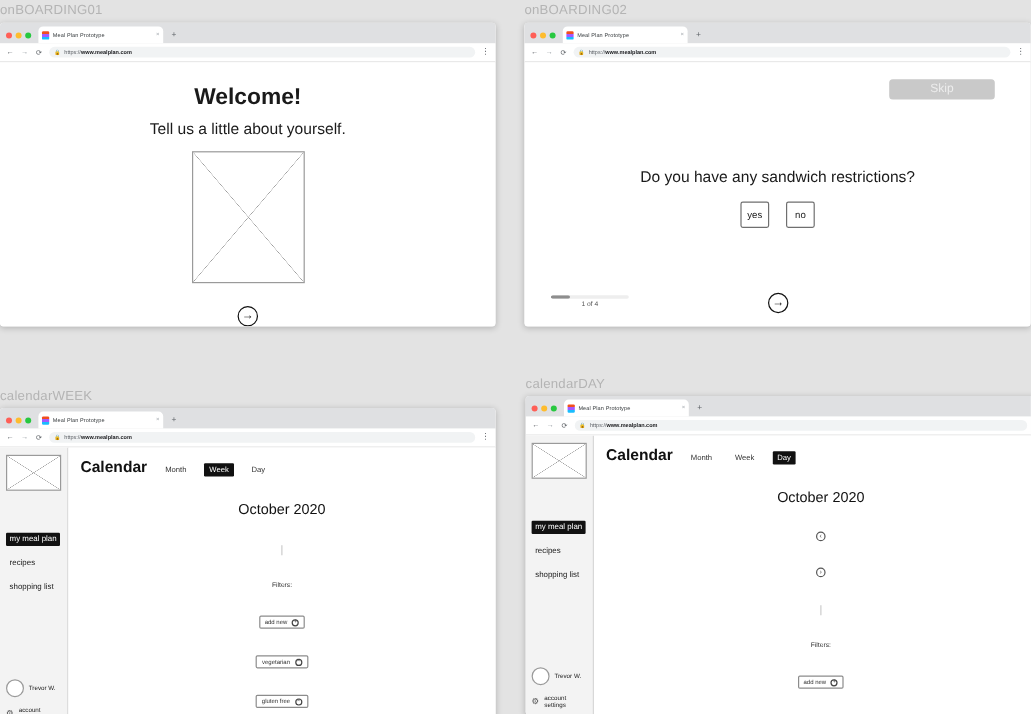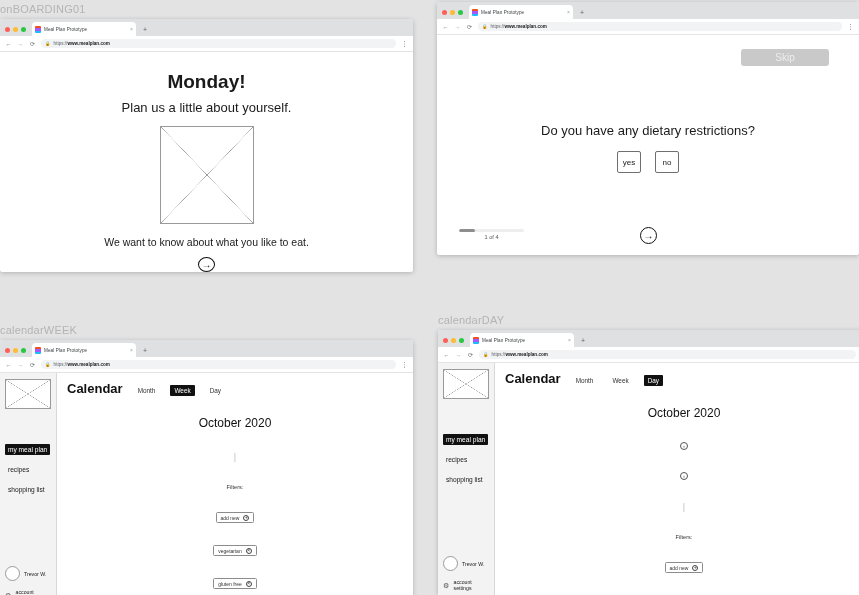--- a/index.html
+++ b/index.html
@@ -285,32 +285,32 @@
       <span class="nav-ico">→</span>
       <span class="nav-ico active">⟳</span>
       <div class="omnibox">
         <span class="lock">🔒</span>
         <span class="url"><span>https://</span><b>www.mealplan.com</b></span>
       </div>
       <span class="kebab">⋮</span>
     </div>
 
     <div class="viewport ob" style="height:220px;">
-      <div class="ob-h1">Monday!</div>
-      <div class="ob-h2">Plan us a little about yourself.</div>
+      <div class="ob-h1">Welcome!</div>
+      <div class="ob-h2">Tell us a little about yourself.</div>
       <div class="ph-box" style="width:94px; height:113px; margin-top:11px;"></div>
       <div class="ob-body" style="margin-top:11px;">
-        <div>We want to know about what you like to eat.</div>
       </div>
       <div class="arrow-btn" style="margin-top:8px;">→</div>
     </div>
   </div>
 </div>
 
 <div class="artboard" style="left:437px; top:2px; width:422px;">
+  <div class="artboard-label">onBOARDING02</div>
   <div class="browser" style="width:422px; height:253px;">
 
     <div class="chrome-tabbar">
       <div class="traffic">
         <span class="dot r"></span>
         <span class="dot y"></span>
         <span class="dot g"></span>
       </div>
       <div class="tab">
         <span class="tab-fav"></span>
@@ -328,21 +328,21 @@
         <span class="lock">🔒</span>
         <span class="url"><span>https://</span><b>www.mealplan.com</b></span>
       </div>
       <span class="kebab">⋮</span>
     </div>
 
     <div class="viewport" style="height:220px;">
       <div class="skip-btn">Skip</div>
 
       <div style="position:absolute; left:0; right:0; top:88px; display:flex; flex-direction:column; align-items:center;">
-        <div class="q-text">Do you have any dietary restrictions?</div>
+        <div class="q-text">Do you have any sandwich restrictions?</div>
         <div class="yn-row">
           <div class="yn-btn">yes</div>
           <div class="yn-btn">no</div>
         </div>
       </div>
 
       <div class="prog-wrap">
         <div class="prog-track">
           <div class="prog-fill" id="prog-fill-2" style="width: 25%;"></div>
         </div>

